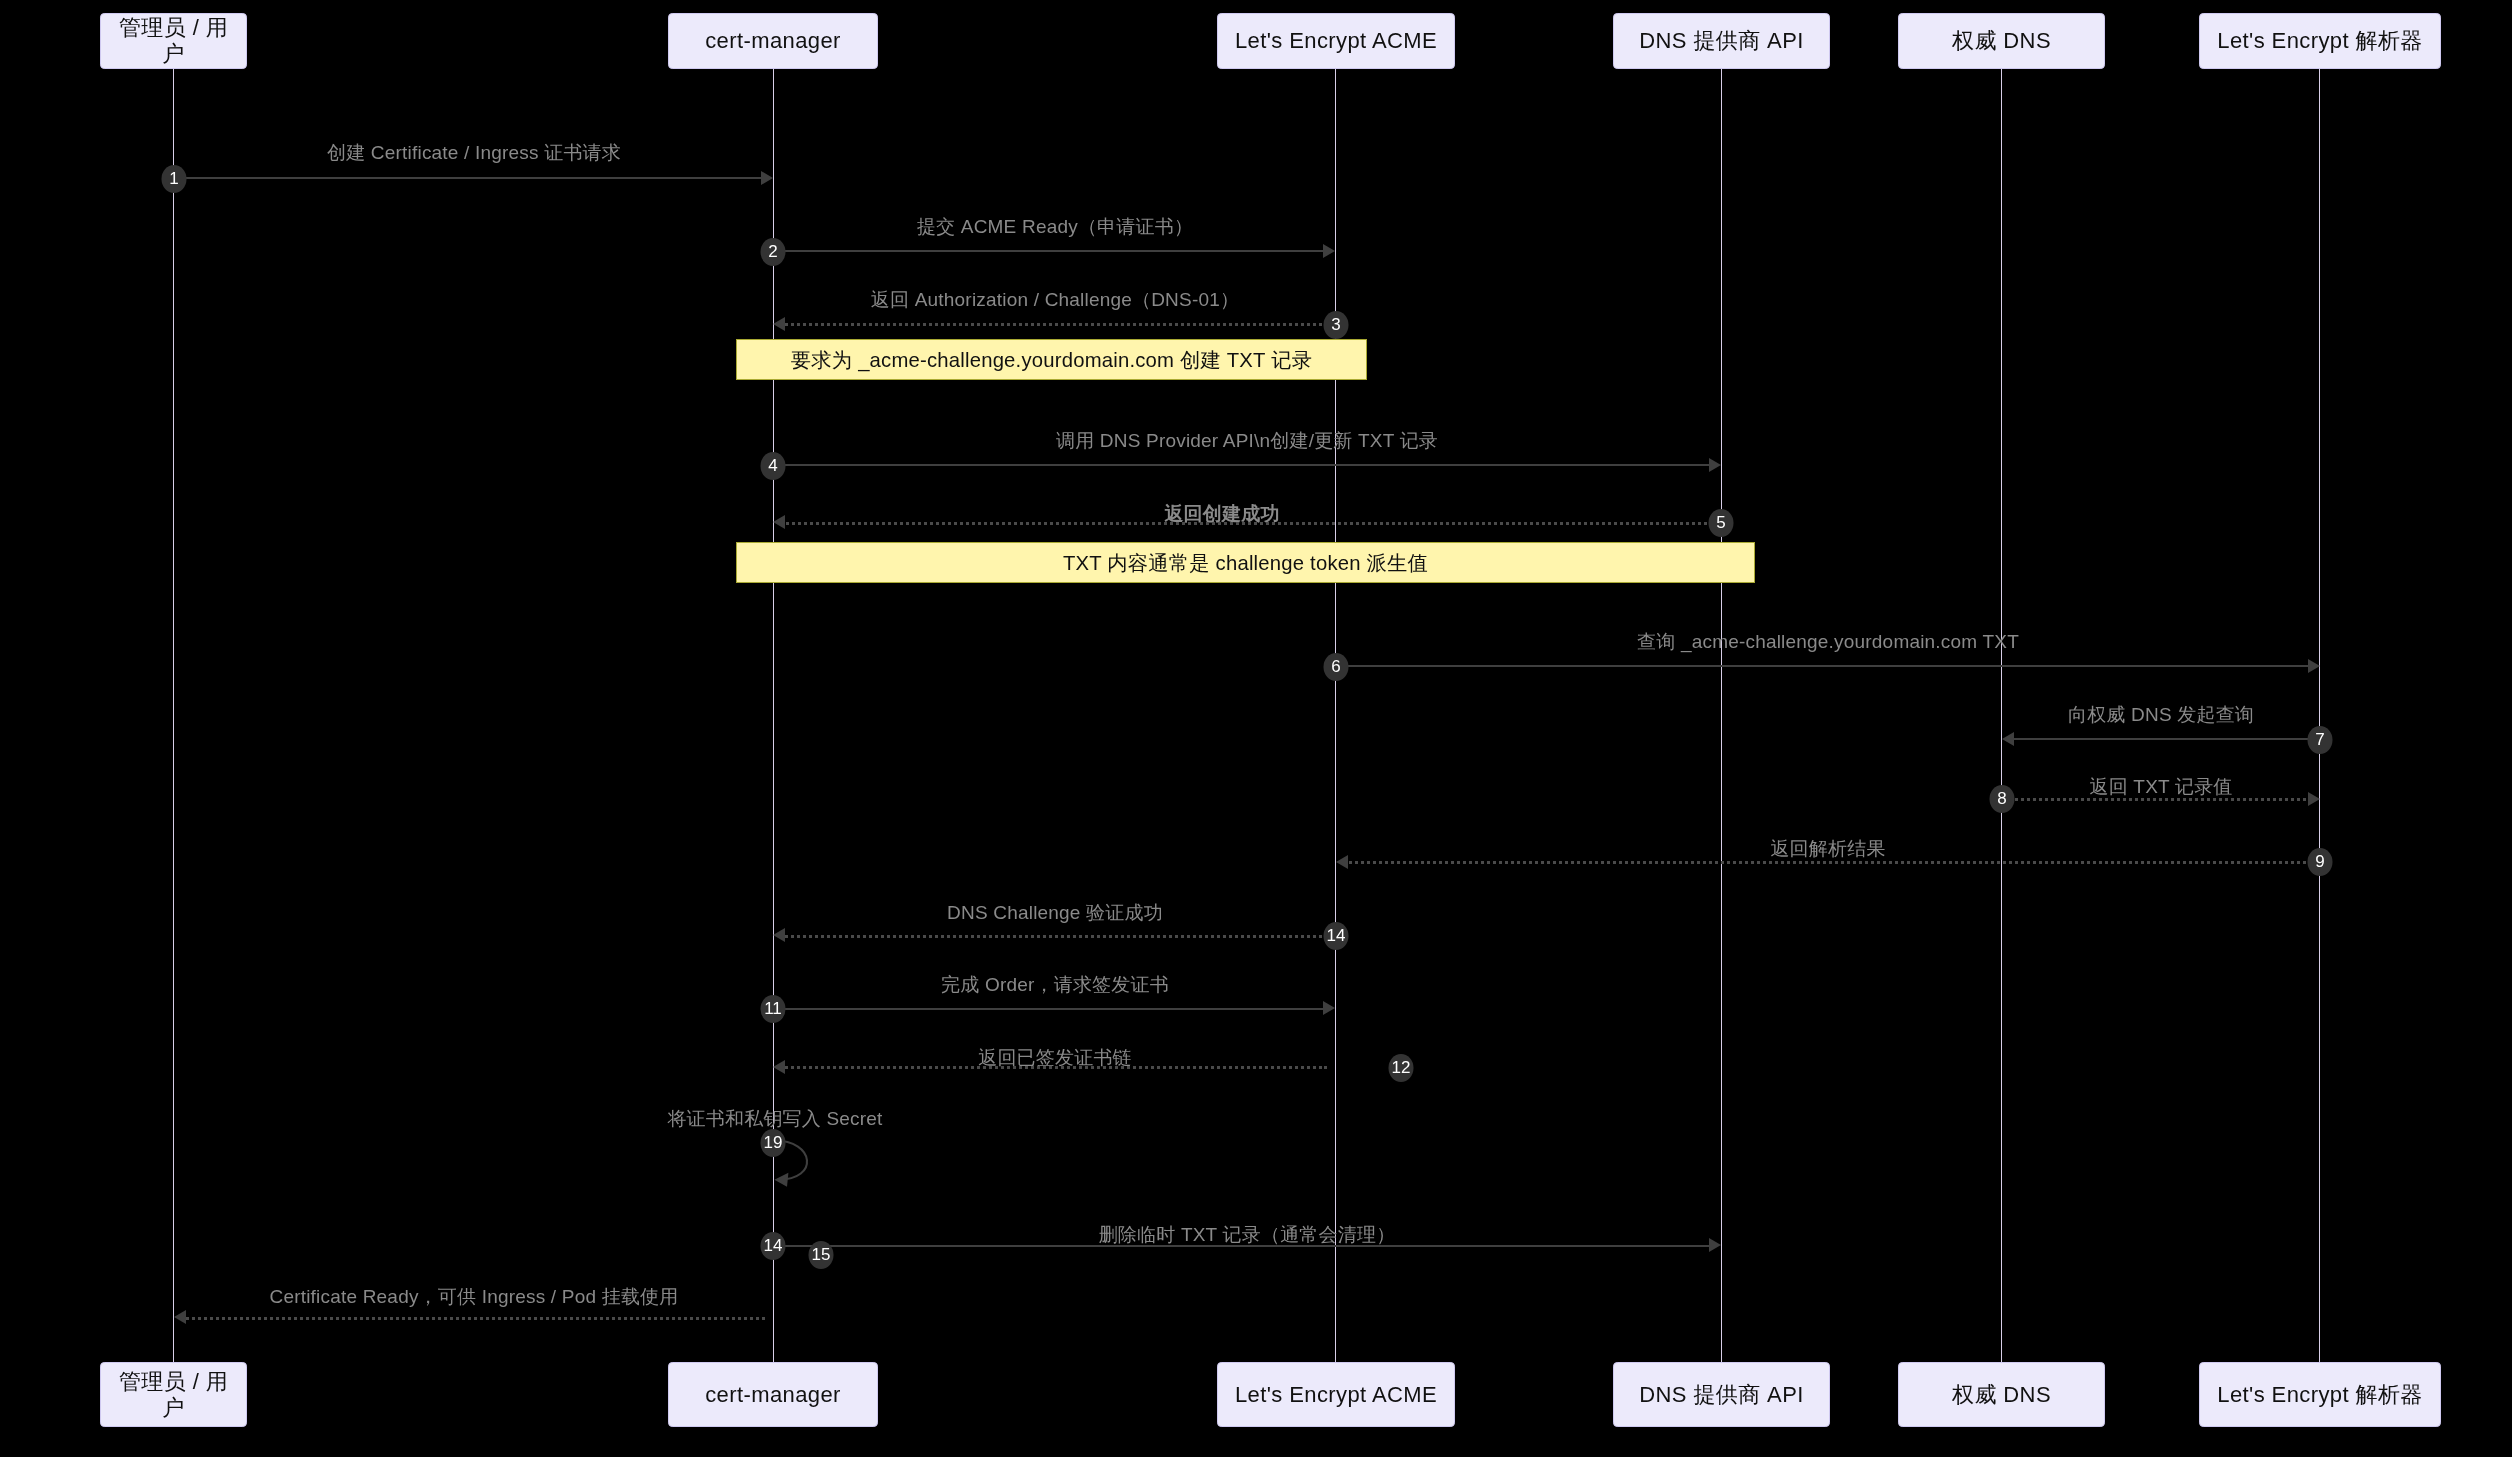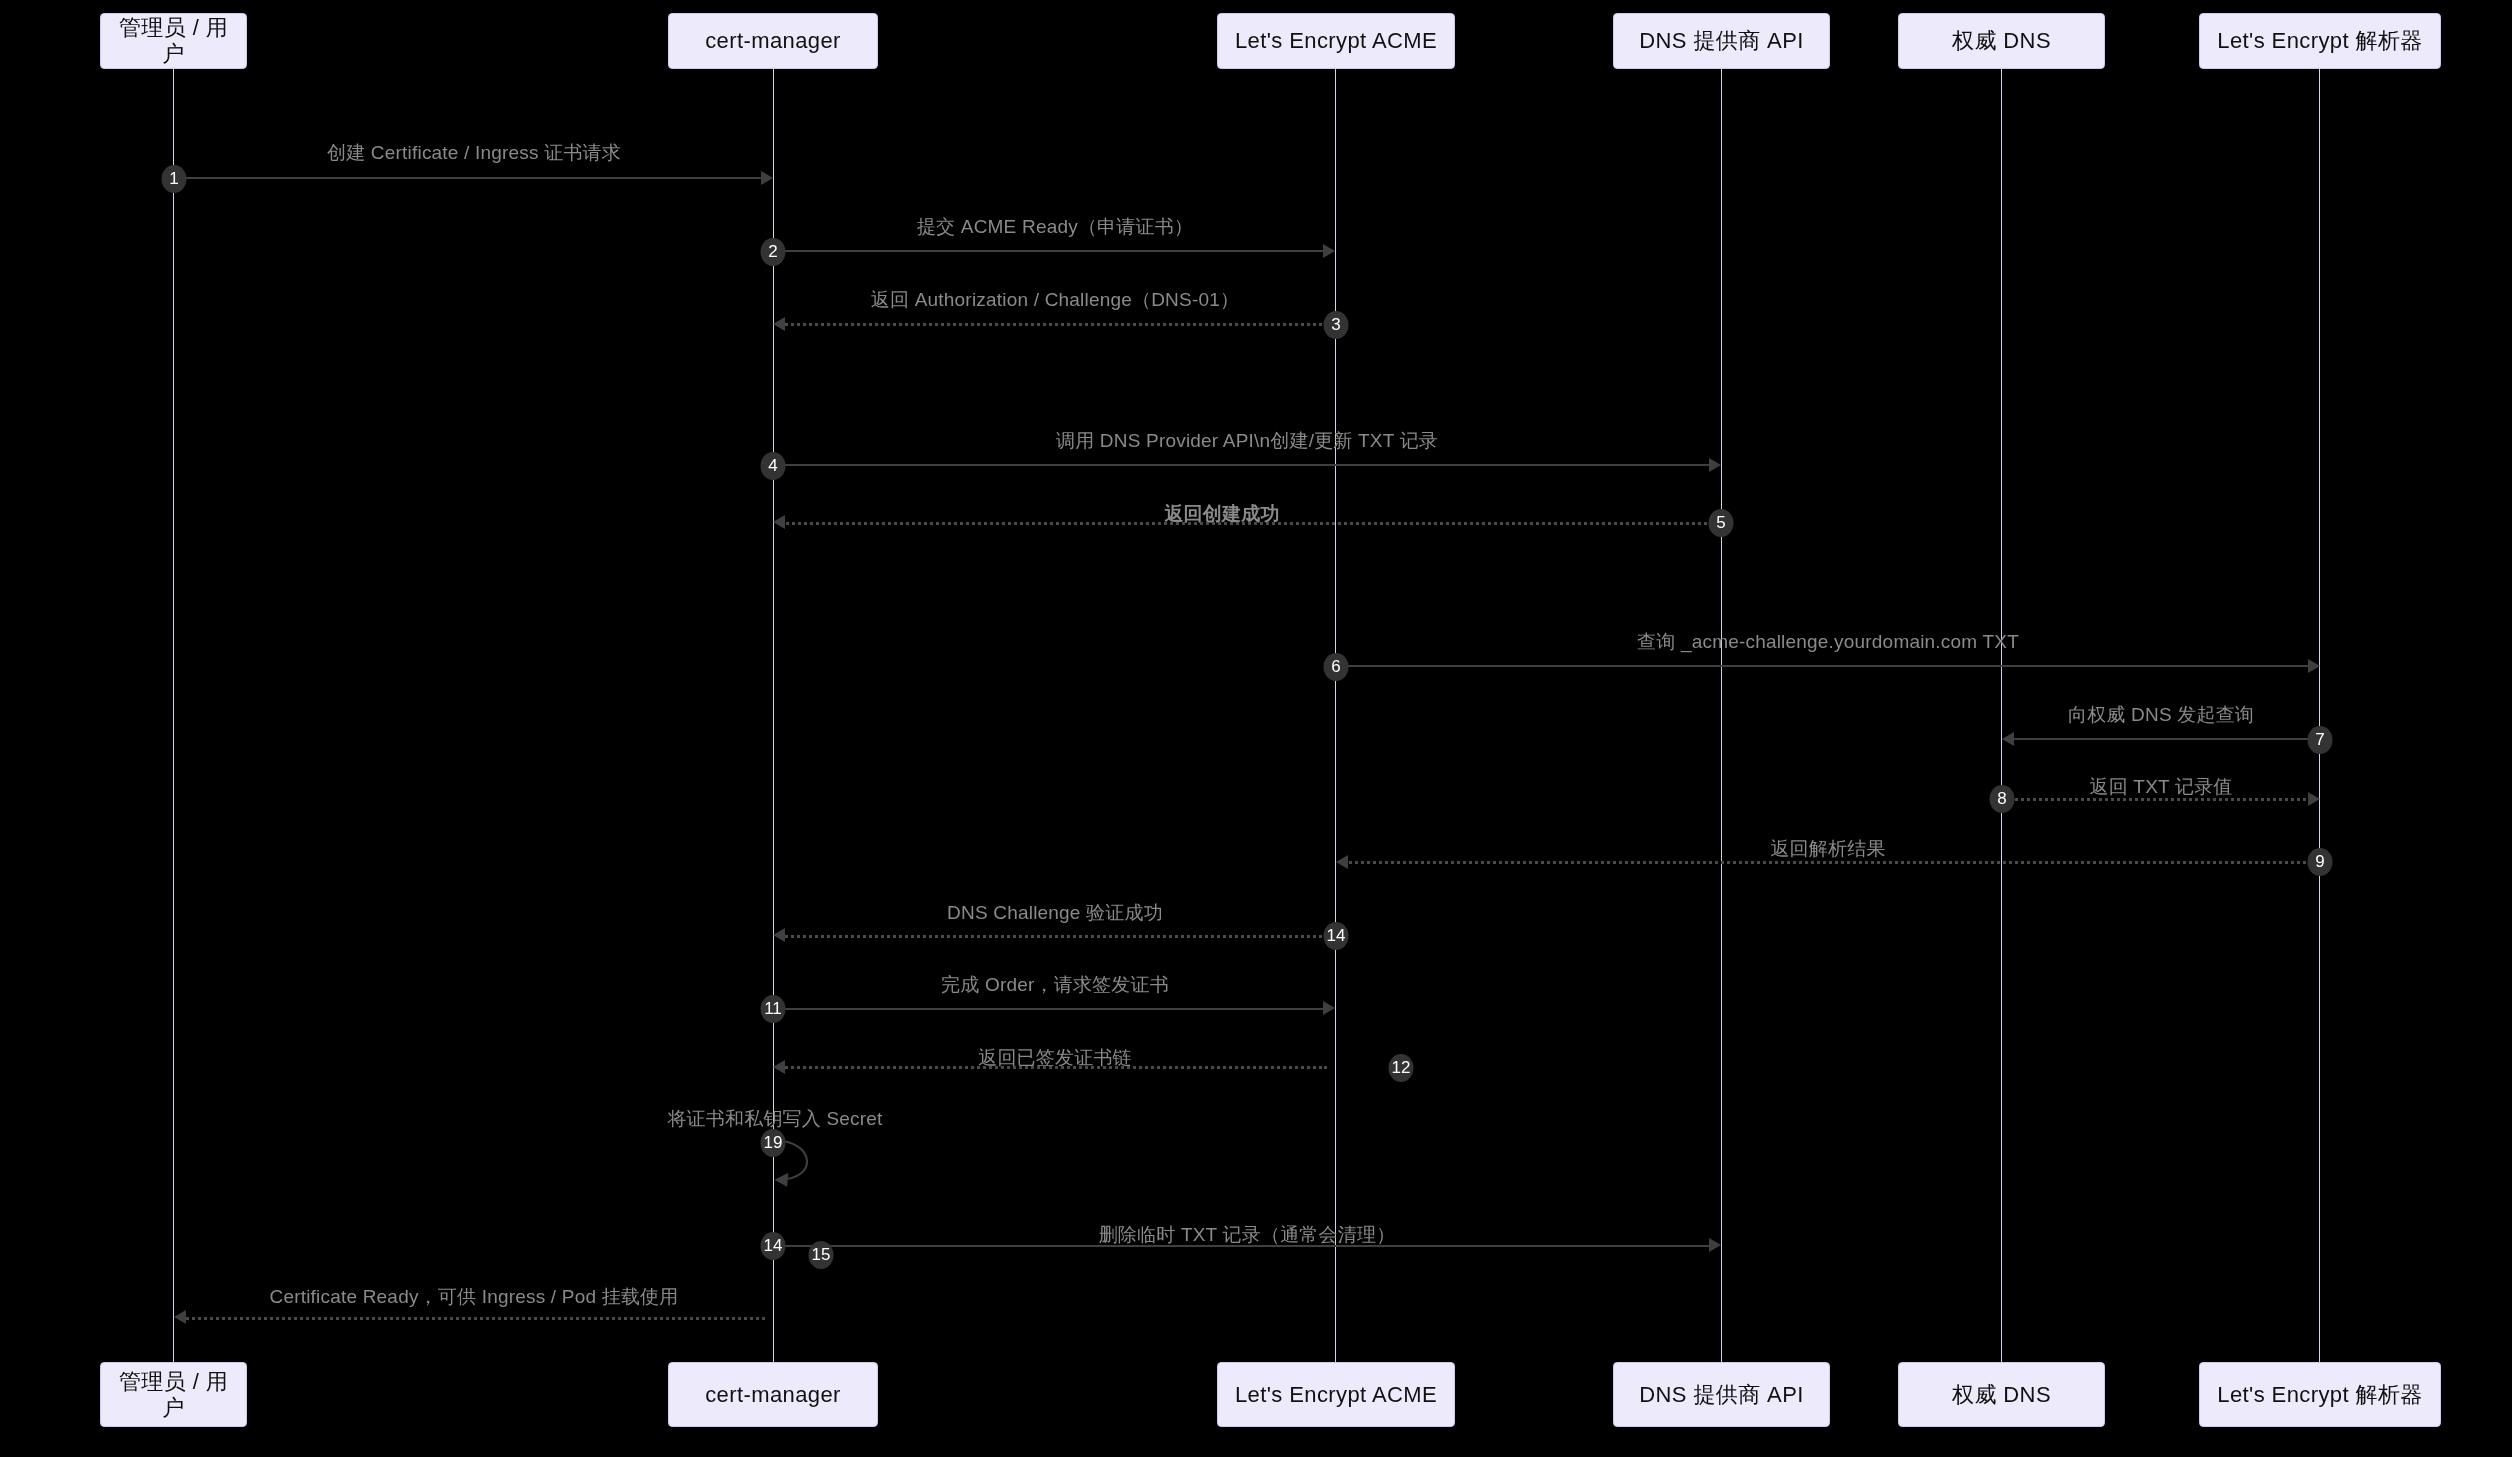--- a/index.html
+++ b/index.html
@@ -148,14 +148,20 @@
     </svg>
     <div class="seq-num" style="left: 773px; top: 1143px;">19</div>
     <div class="msg-label" style="top: 1222px; left: 1247px;">删除临时 TXT 记录（通常会清理）</div>
     <div class="msg-line" style="left: 780px; top: 1245px; width: 933px;"></div>
     <div class="arrowhead right" style="top: 1238px; left: 1709px;"></div>
     <div class="seq-num" style="left: 773px; top: 1246px;">14</div>
     <div class="msg-label" style="top: 1284px; left: 474px;">Certificate Ready，可供 Ingress / Pod 挂载使用</div>
     <div class="msg-line dotted" style="left: 181px; top: 1317px; width: 584px;"></div>
     <div class="arrowhead left" style="top: 1310px; left: 174px;"></div>
     <div class="seq-num" style="left: 773px; top: 1255px; margin-left: 48px;">15</div>
+    <div class="note-box" style="left: 736px; top: 339px; width: 631px; height: 41px;">
+      <span>要求为 _acme-challenge.yourdomain.com 创建 TXT 记录</span>
+    </div>
+    <div class="note-box" style="left: 736px; top: 542px; width: 1019px; height: 41px;">
+      <span>TXT 内容通常是 challenge token 派生值</span>
+    </div>
   </div>
 
 
 </body></html>

